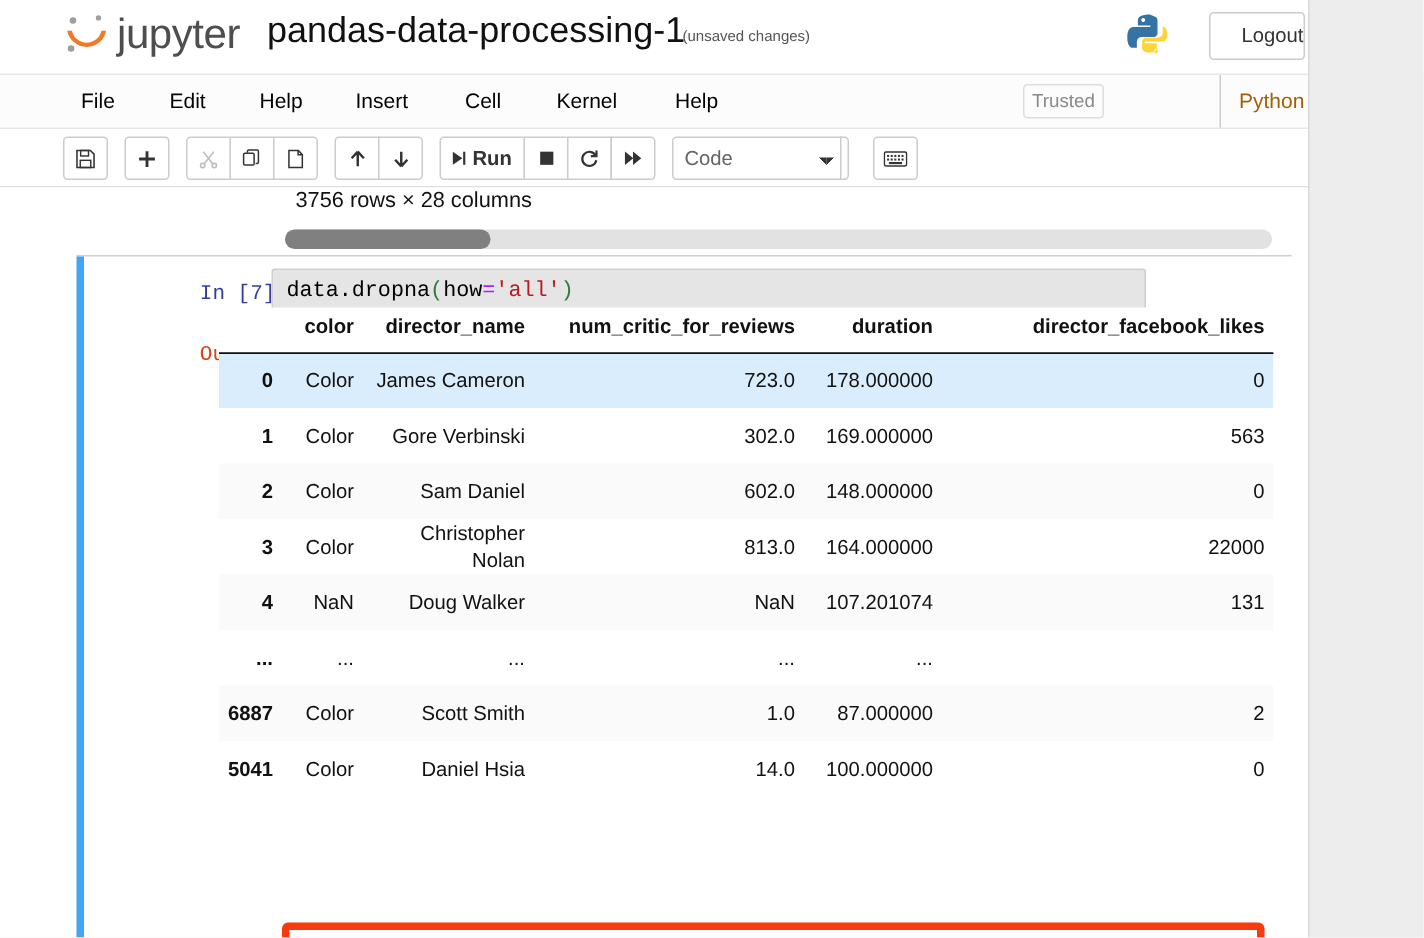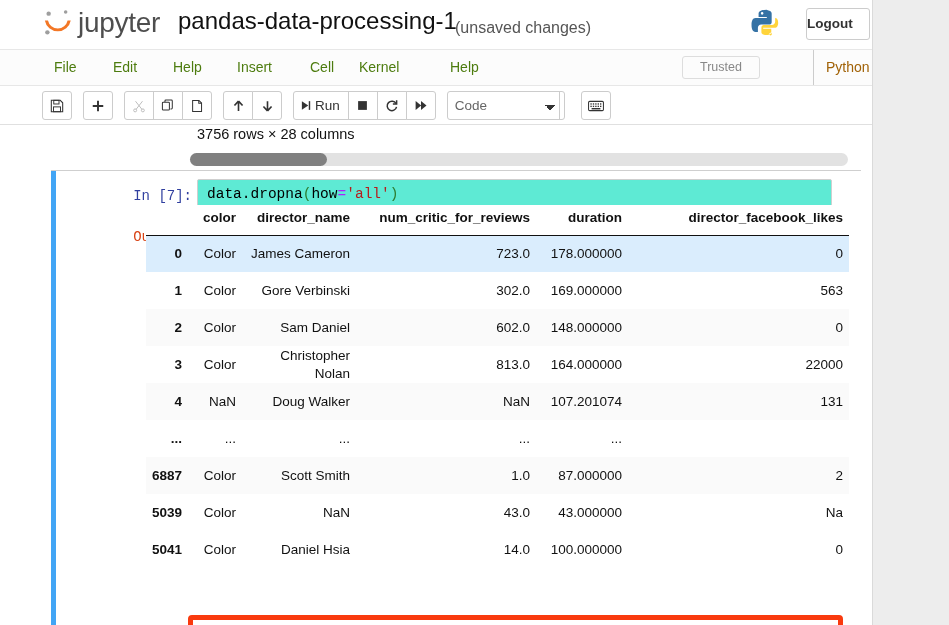--- a/index.html
+++ b/index.html
@@ -20,44 +20,44 @@
   #header-inner { position:relative; width:872px; height:50px; }
   #logo-wrap { position:absolute; left:41px; top:6px; display:flex; align-items:center; }
   #jup-logo { width:34px; height:34px; }
   #jup-word { font-size:28px; color:#4e4e4e; letter-spacing:-0.3px; margin-left:3px; font-weight:400; }
   #nb-name {
     position:absolute; left:178px; top:7px;
     font-size:24px; color:#111; font-weight:400; white-space:nowrap;
   }
   #nb-saved {
     position:absolute; left:455px; top:19px;
-    font-size:16px; color:#555;
+    font-size:10px; color:#555;
   }
   #py-logo { position:absolute; left:750px; top:7px; width:34px; height:34px; }
   #logout-btn {
     position:absolute; left:806px; top:8px; width:64px; height:32px;
     border:1px solid #ccc; background:#fff; border-radius:3px;
     font-size:13.5px; color:#333; font-family:"Liberation Sans", sans-serif;
-    cursor:pointer; line-height:30px; text-align:left; padding:0;font-weight:bold;
+    cursor:pointer; line-height:30px; text-align:right; padding:0;
   }
 
   
   #menubar-wrap {
     position:absolute; left:0; top:50px; width:872px; height:36px;
     background:#fcfcfc; border-bottom:1px solid #e7e7e7;
   }
   #menubar { position:relative; height:35px; }
   .menu-item {
     position:absolute; top:0; height:35px; line-height:35px;
-    font-size:14px; color:#4d7c0f; padding:0 11px; cursor:pointer;
+    font-size:14px; color:#000000; padding:0 11px; cursor:pointer;
   }
   #trusted-badge {
     position:absolute; top:6px; left:682px; height:23px; line-height:21px;
     border:1px solid #ddd; background:#fcfcfc; border-radius:3px;
-    padding:0 17px; font-size:12.5px; color:#888; cursor:pointer;
+    padding:0 5px; font-size:12.5px; color:#888; cursor:pointer;
   }
   #kernel-area {
     position:absolute; top:0; left:773px; height:35px; line-height:35px;
     font-size:14px; color:#a16207; border-left:1px solid #ccc; padding-left:12px;margin-left:40px;
   }
   #kernel-indicator {
     display:inline-block; width:11px; height:11px; margin-left:7px;
     border:1.6px solid #333; border-radius:50%; vertical-align:-1px;
   }
 
@@ -69,21 +69,21 @@
   #toolbar { position:absolute; left:42px; top:5px; display:flex; align-items:center; }
   .btn-group { display:flex; margin-right:11px; }
   .tb-btn {
     width:30px; height:29px; border:1px solid #ccc; background:#fff;
     display:flex; align-items:center; justify-content:center;
     cursor:pointer; margin-left:-1px;
   }
   .btn-group .tb-btn:first-child { margin-left:0; border-radius:3px 0 0 3px; }
   .btn-group .tb-btn:last-child  { border-radius:0 3px 3px 0; }
   .btn-group .tb-btn:only-child  { border-radius:3px; }
-  .tb-btn.run { width:auto; padding:0 8px 0 6px; gap:3px; }
+  .tb-btn.run { width:auto; padding:0 8px 0 6px; gap:3px;font-weight:bold; }
   .tb-btn.run .lbl { font-size:13.5px; color:#333; }
   .tb-icon { display:block; }
   #celltype-select {
     width:118px; height:29px; border:1px solid #ccc; background:#fff;
     border-radius:3px; font-size:13.5px; color:#666; padding:0 4px 0 7px;
     font-family:"Liberation Sans", sans-serif; cursor:pointer;
     -webkit-appearance:none; appearance:none;
     background-image:
       linear-gradient(45deg, transparent 50%, #333 50%),
       linear-gradient(135deg, #333 50%, transparent 50%);
@@ -127,22 +127,22 @@
     position:absolute; left:58px; top:17px; width:83px;
     text-align:right; font-family:"Liberation Mono", monospace;
     font-size:14px; color:#303f9f;
   }
   #out-prompt {
     position:absolute; left:58px; top:58px; width:83px;
     text-align:right; font-family:"Liberation Mono", monospace;
     font-size:14px; color:#d84315;
   }
   #input-box {
-    position:absolute; left:146px; top:8px; width:635px; height:32px;
-    background:#5eead4; border:1px solid #cfcfcf; border-radius:2px;
+    position:absolute; left:130px; top:8px; width:583px; height:32px;
+    background:#e5e5e5; border:1px solid #cfcfcf; border-radius:2px;
   }
   #code-line {
     position:absolute; left:9px; top:6px;
     font-family:"Liberation Mono", monospace; font-size:14.5px;
     color:#000; white-space:pre;
   }
   .tok-paren { color:#2e7d32; }
   .tok-op { color:#aa22ff; }
   .tok-str { color:#b71c1c; }
 
@@ -217,21 +217,21 @@
 </div>
 <div id="gutter-top"></div>
 
 <div id="menubar-wrap">
   <div id="menubar">
     <div class="menu-item" style="left:43px">File</div>
     <div class="menu-item" style="left:102px">Edit</div>
     <div class="menu-item" style="left:162px">Help</div>
     <div class="menu-item" style="left:226px">Insert</div>
     <div class="menu-item" style="left:299px">Cell</div>
-    <div class="menu-item" style="left:348px">Kernel</div>
+    <div class="menu-item" style="left:360px">Kernel</div>
     <div class="menu-item" style="left:439px">Help</div>
     <div id="trusted-badge">Trusted</div>
     <div id="kernel-area">
       <span>Python 3</span>
       <span id="kernel-indicator"></span>
     </div>
   </div>
 </div>
 
 <div id="toolbar-wrap">
@@ -436,28 +436,20 @@
           <td></td>
         </tr>
         <tr class="odd">
           <td class="idx">6887</td>
           <td>Color</td>
           <td class="wrap">Scott Smith</td>
           <td>1.0</td>
           <td>87.000000</td>
           <td>2</td>
         </tr>
-        <tr class="boxed">
-          <td class="idx">5039</td>
-          <td>Color</td>
-          <td class="wrap">NaN</td>
-          <td>43.0</td>
-          <td>43.000000</td>
-          <td>Na</td>
-        </tr>
         <tr class="even">
           <td class="idx">5041</td>
           <td>Color</td>
           <td class="wrap">Daniel Hsia</td>
           <td>14.0</td>
           <td>100.000000</td>
           <td>0</td>
         </tr>
 
       </tbody>

